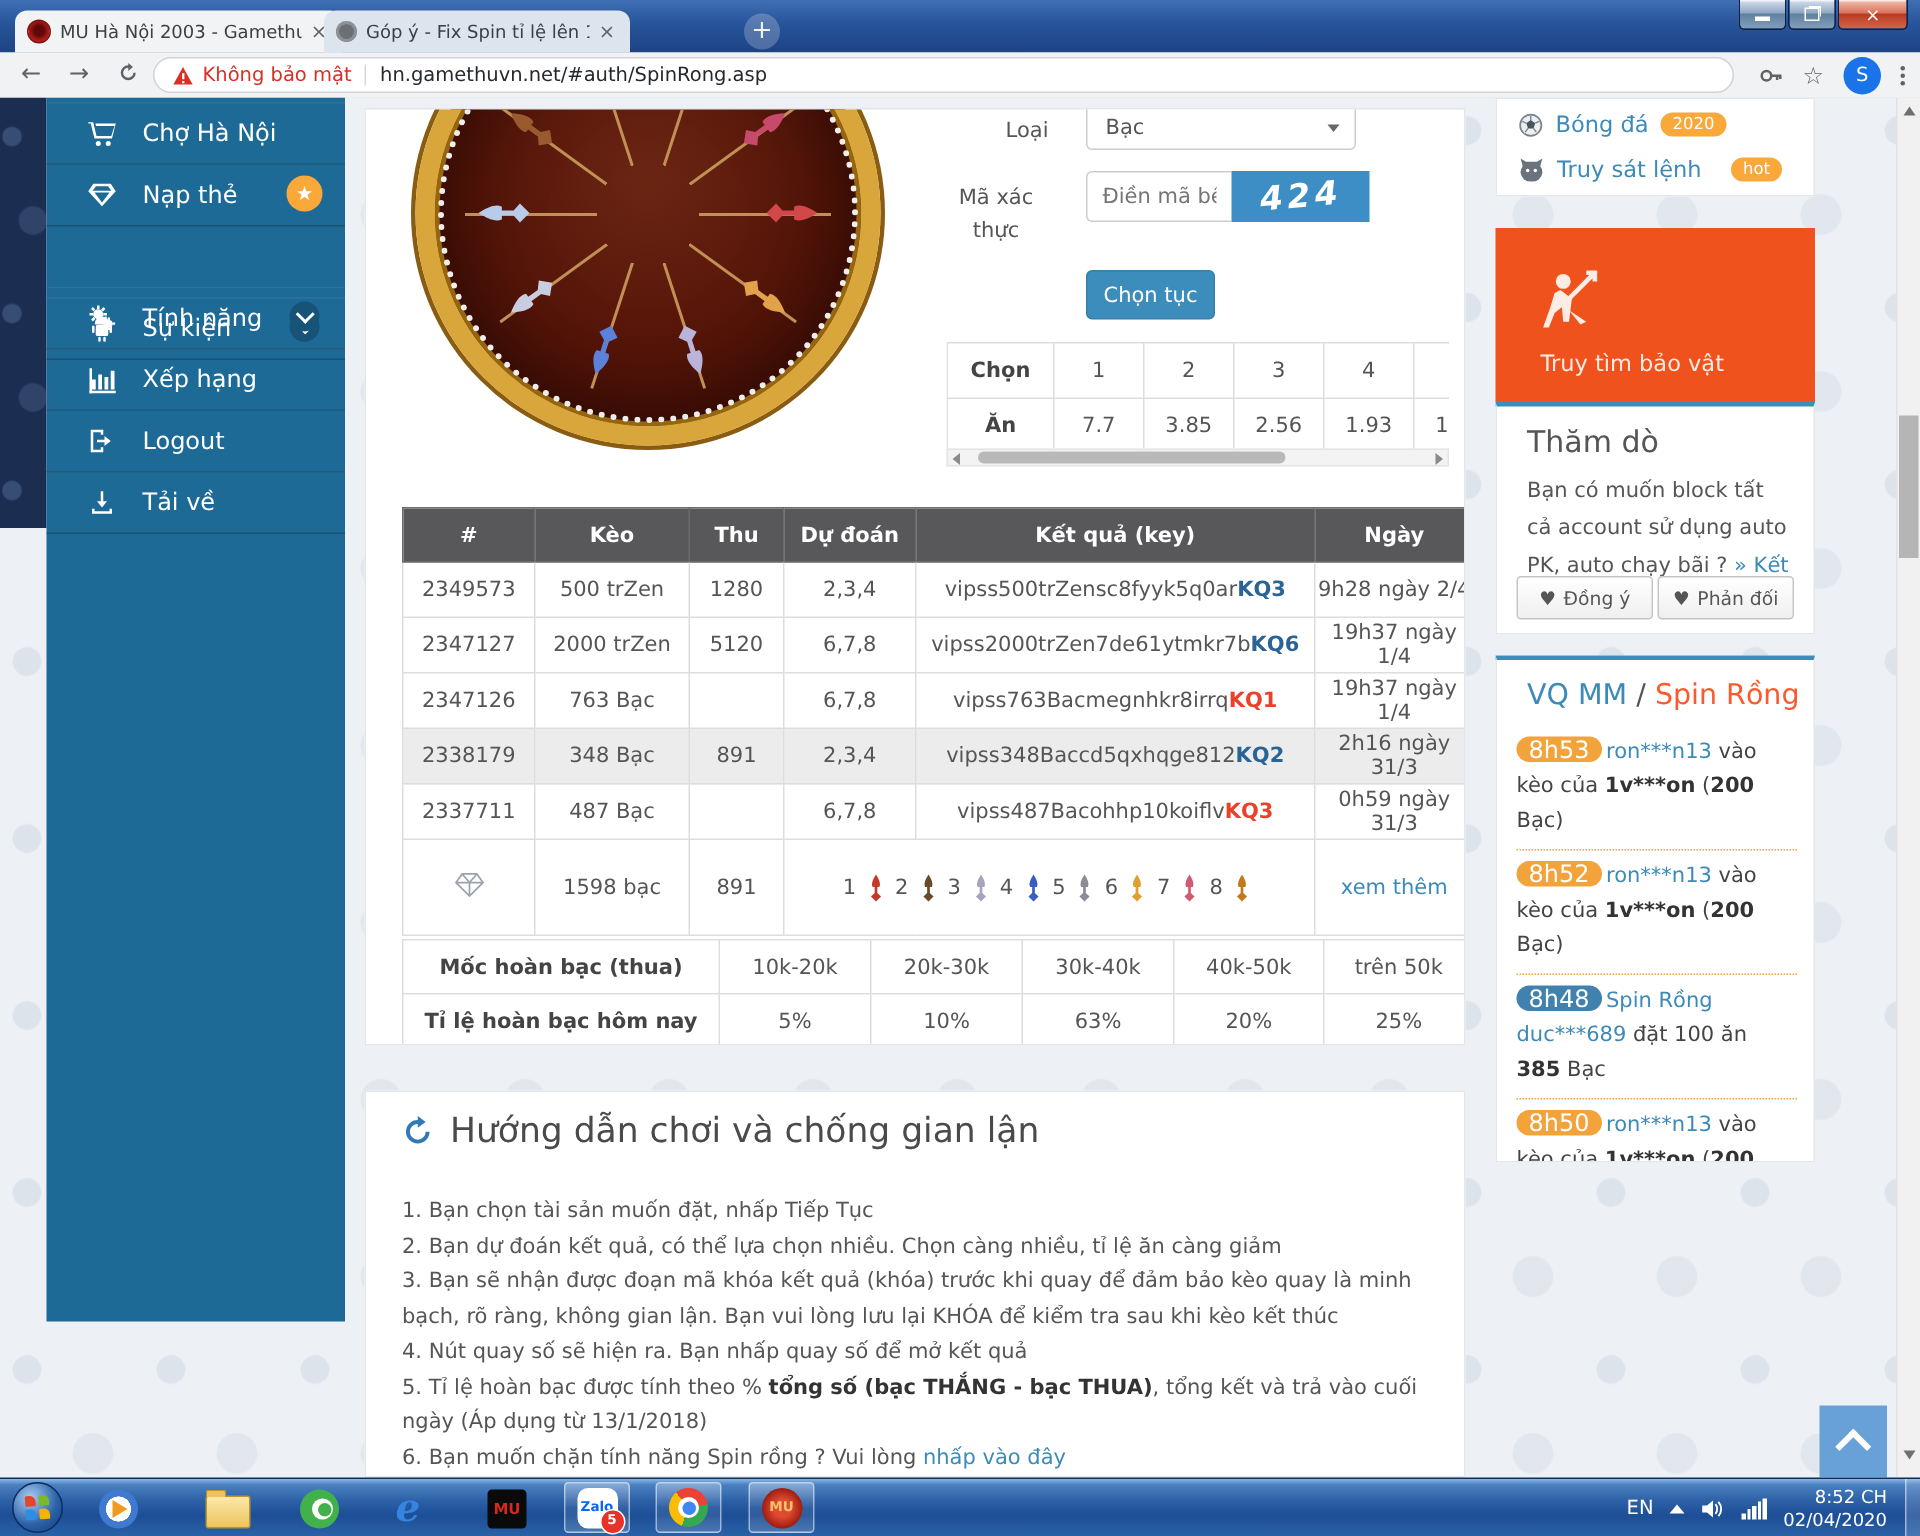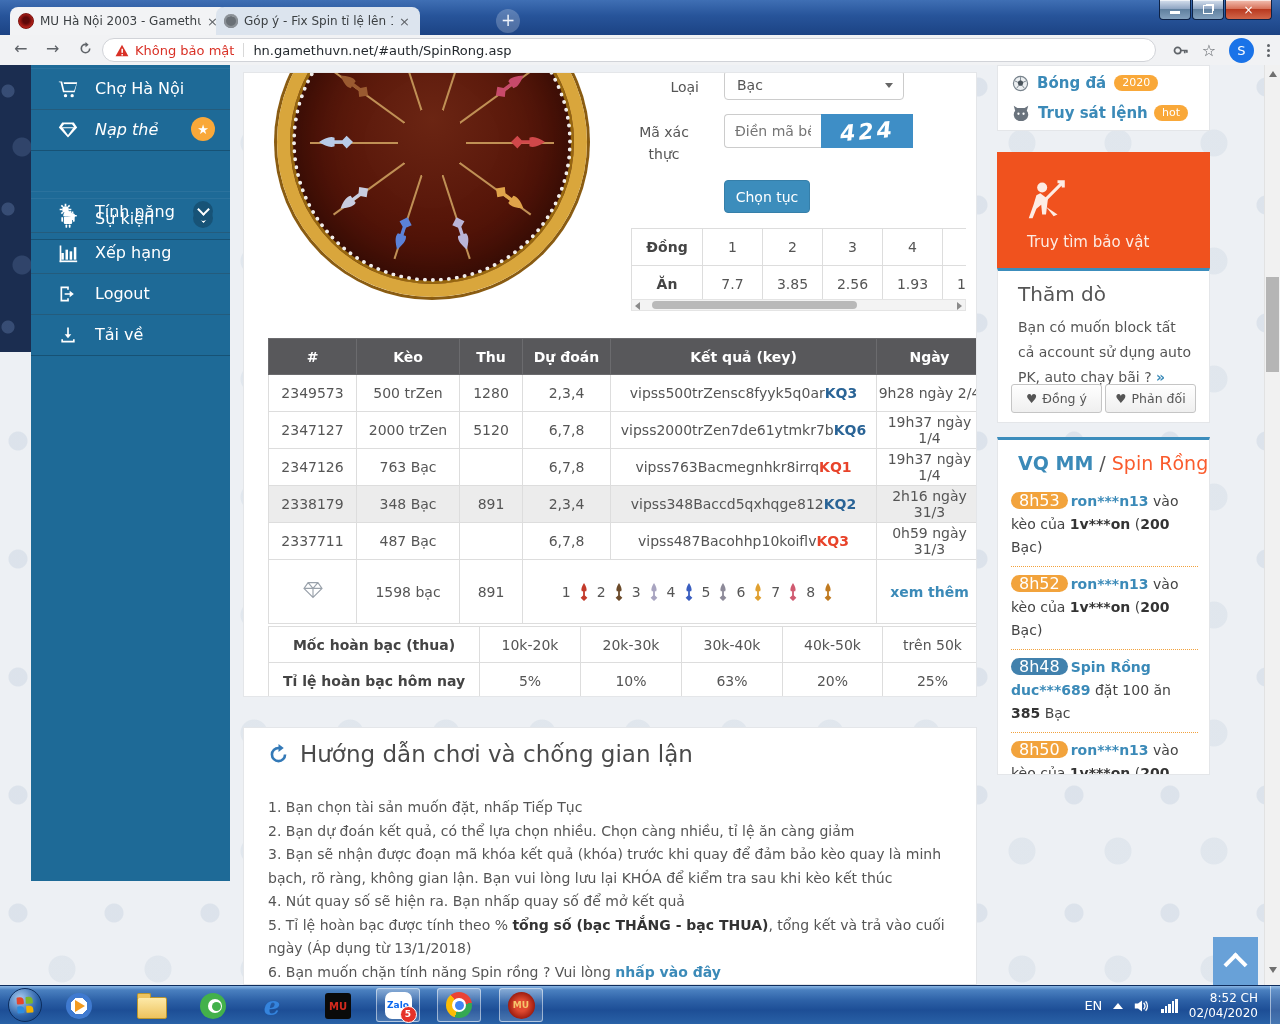--- a/index.html
+++ b/index.html
@@ -96,21 +96,21 @@
   .histwrap{position:absolute;left:24px;top:265px;width:696px;}
   .histwrap table{width:696px;}
   .histwrap th{background:#58585b;color:#fff;font-size:14px;font-weight:bold;height:33px;border:1px solid #6b6b6e;}
   .histwrap td{height:34px;border:1px solid #e7e7e7;}
   .hrow.g{background:#ececec;}
   .keytxt{color:#555;}
   .kq{font-weight:bold;}
   .kq[data-kqc="blue"]{color:#2a6496;}
   .kq[data-kqc="red"]{color:#e8432a;}
   .ngay{font-size:11px;}
-  .bluelink{color:#3b8ab8;text-decoration:none;font-weight:bold;}
+  .bluelink{color:#3b8ab8;text-decoration:none;}
   .wnums{display:flex;align-items:center;justify-content:center;gap:4px;}
   .wnums .n{font-size:14px;color:#555;}
   .wnums .wpn{width:18px;height:26px;}
   .refwrap{position:absolute;left:24px;top:553px;width:696px;}
   .refwrap td{height:33px;}
   .refwrap td.h{font-weight:bold;color:#444;}
   
   #guide{position:absolute;left:243px;top:662px;width:734px;height:258px;background:#fff;
     border:1px solid #e4e6e9;box-sizing:border-box;overflow:hidden;}
   .gtitle{position:absolute;left:24px;top:13px;display:flex;align-items:center;gap:11px;
@@ -271,21 +271,21 @@
 
   <div id="sidebar">
     <div class="srow" style="top:3px;">
       <svg class="ic" viewBox="0 0 24 24" fill="#fff">
           <path d="M1 3h4l2.6 11h11.8L22 6H7.2l-.5-2H23l-3 12H6L3 4H1Z"></path>
           <circle cx="9" cy="20" r="2"></circle>
           <circle cx="17" cy="20" r="2"></circle>
         </svg>
       <span class="lbl">Chợ Hà Nội</span>
     </div>
-    <div class="srow" style="top:44px;font-style:italic;">
+    <div class="srow" style="top:44px;">
       <svg class="ic" viewBox="0 0 24 24" fill="#fff">
           <path d="M5 3h14l4 6-11 12L1 9Zm2.2 2L4.5 8.6h15L16.8 5ZM6 10l6 8 6-8Z"></path>
         </svg>
       <span class="lbl">Nạp thẻ</span>
       <span class="bstar">★</span>
     </div>
     <div class="srow" style="top:85px;margin-top:48px;">
       <svg class="ic" viewBox="0 0 24 24" fill="#fff">
           <path d="M7 8a5 5 0 0 1 10 0Zm1.5-5.5 1 2M15.5 2.5l-1 2" stroke="#fff" stroke-width="1.4"></path>
           <rect x="7" y="9" width="10" height="9" rx="1.5"></rect>
@@ -389,21 +389,21 @@
     <input class="codeinput" placeholder="Điền mã bên" style="">
     <div class="captcha">
       <span style="transform:rotate(-5deg);">424</span>
     </div>
     <div class="contbtn">Chọn tục</div>
 
     <div class="oddswrap">
       <table class="grid" style="width:353px;">
         <tbody>
             <tr>
-          <td class="h" style="width:68px;">Đồng</td>
+          <td class="h" style="width:68px;">Chọn</td>
           <td style="width:57px;">1</td>
           <td style="width:57px;">2</td>
           <td style="width:57px;">3</td>
           <td style="width:57px;">4</td>
           <td style="width:57px;">5</td>
         </tr>
         <tr>
           <td class="h">Ăn</td>
           <td>7.7</td>
           <td>3.85</td>

